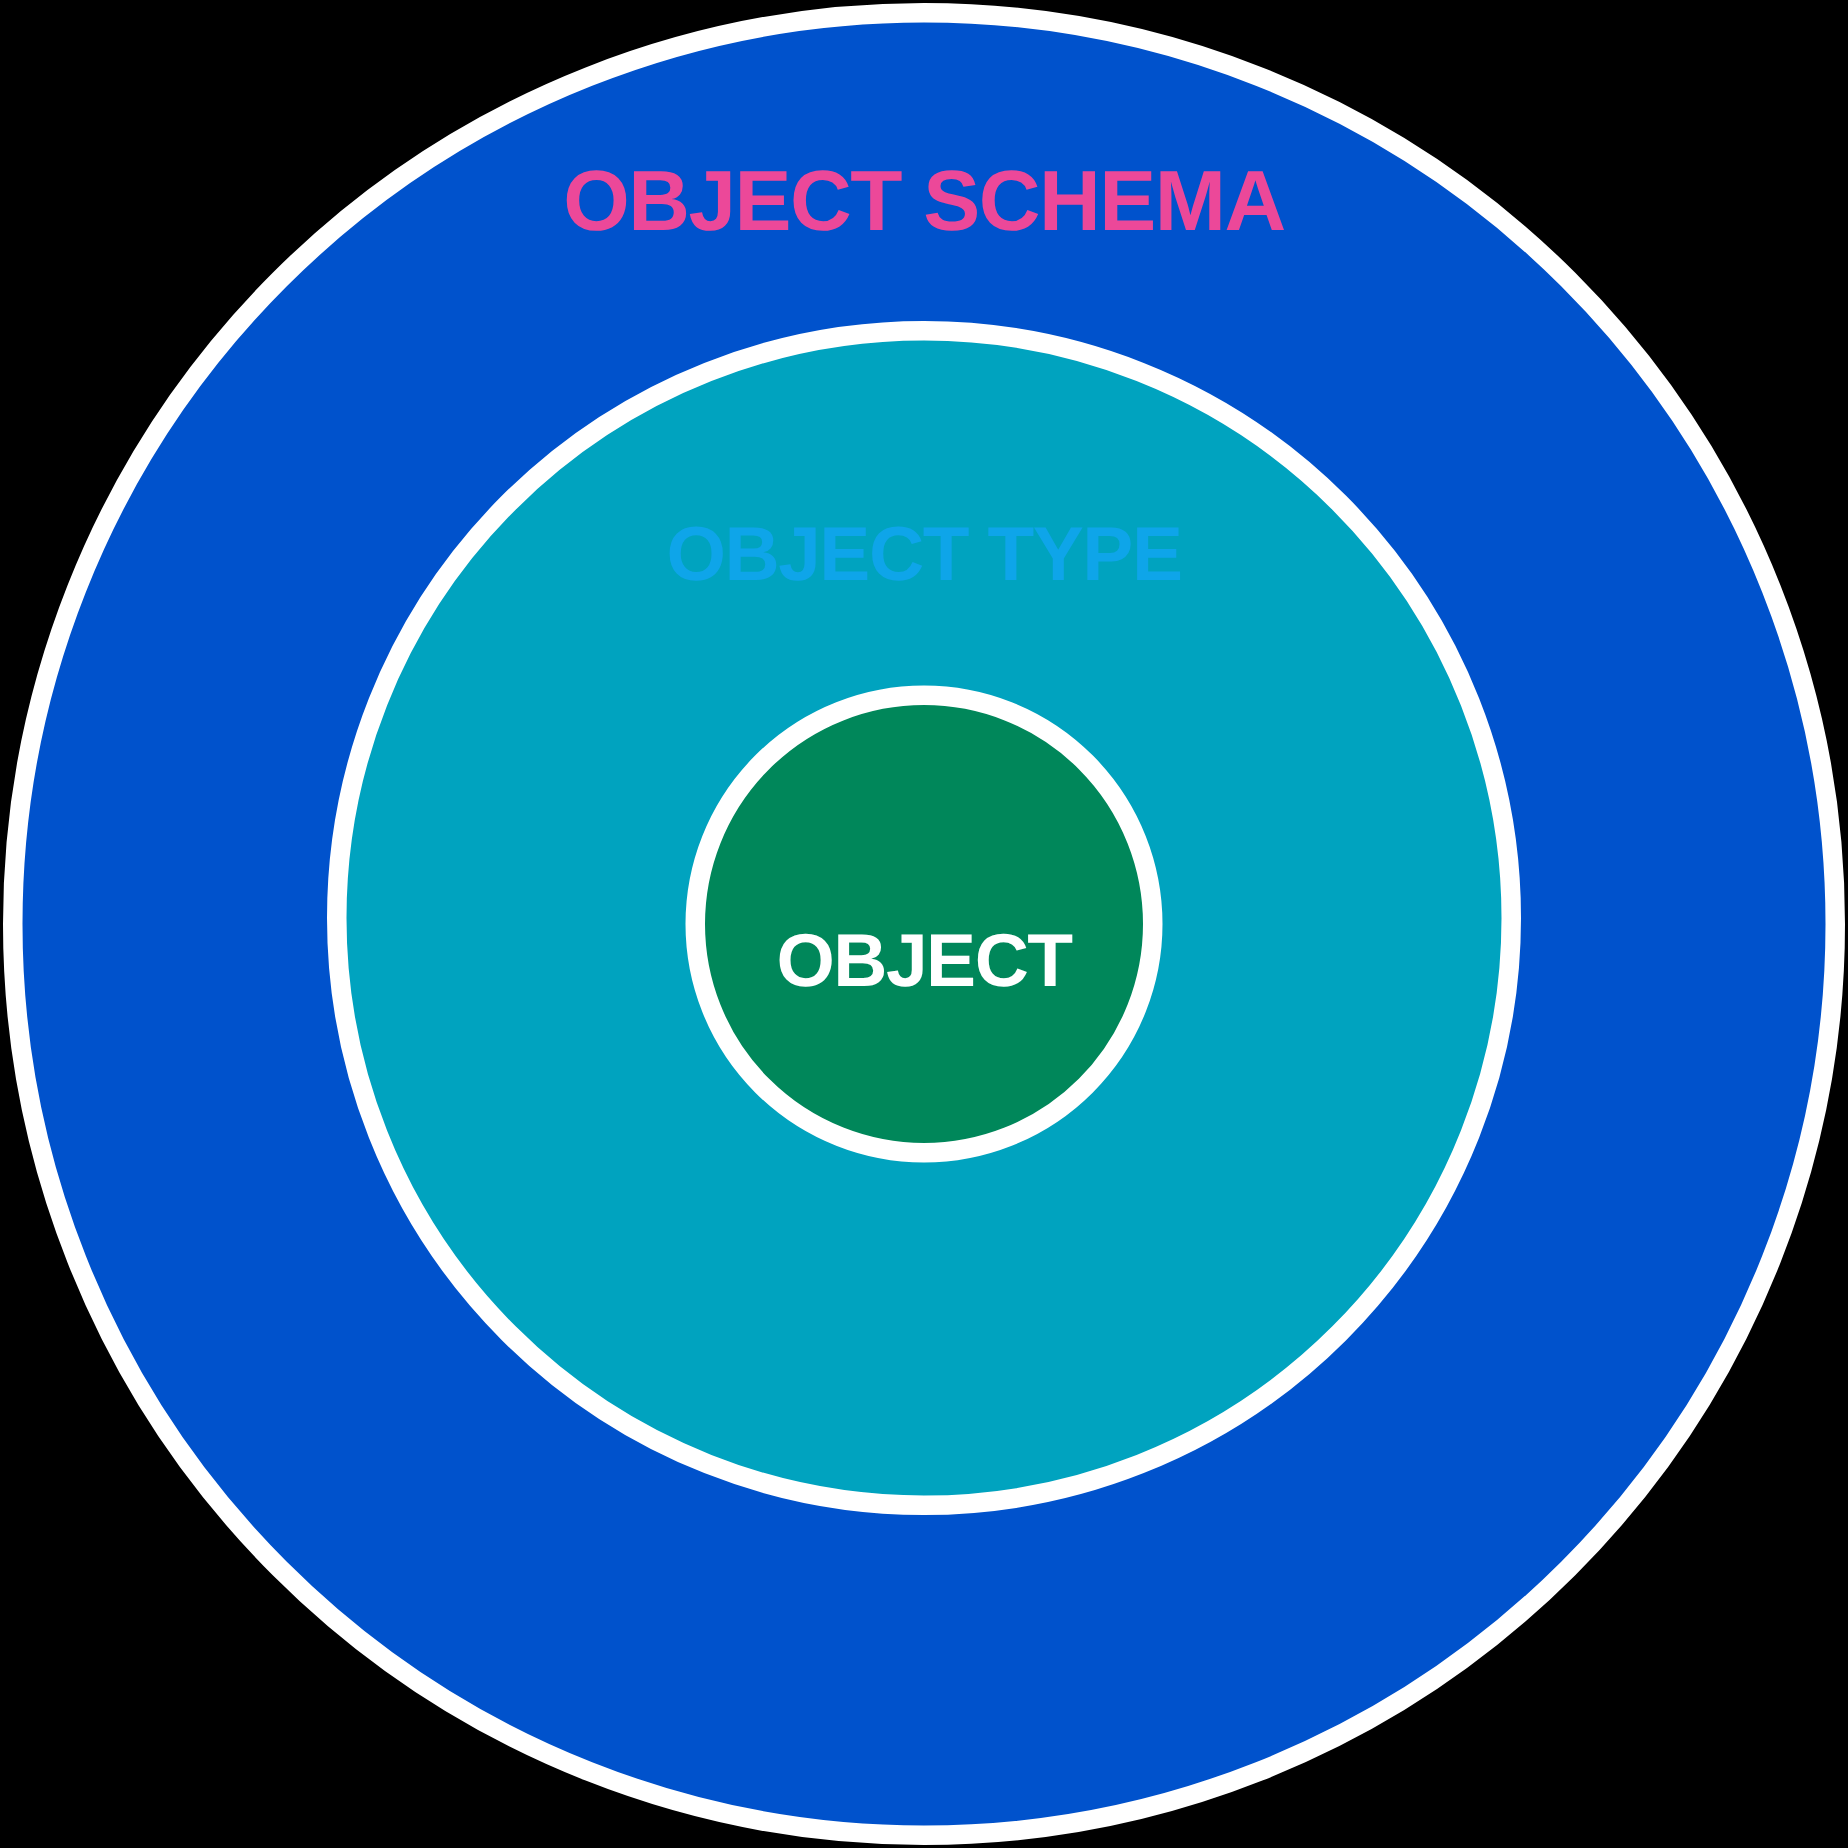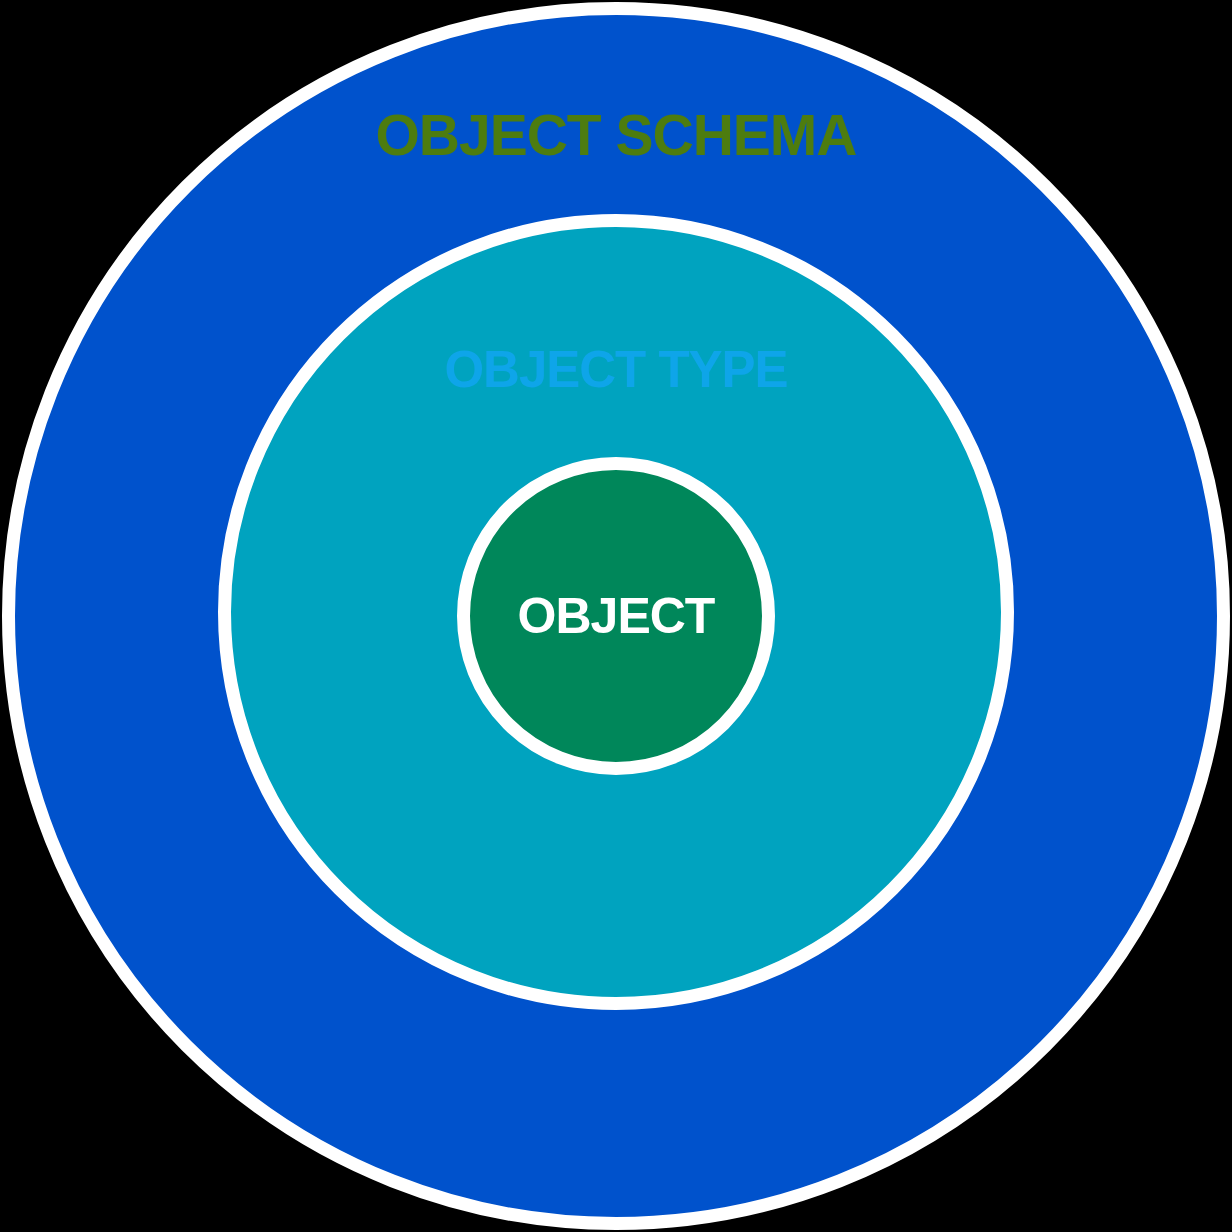--- a/index.html
+++ b/index.html
@@ -52,34 +52,34 @@
   }
   .label-schema {
     top: 135px;
     font-size: 57px;
   }
   .label-type {
     top: 369px;
     font-size: 51px;
   }
   .label-object {
-    top: 616px;
+    top: 640px;
     font-size: 50px;
   }
 </style>
 </head>
 <body>
 
 <div class="stage" style="background-color: rgb(0, 0, 0);">
 
   <div class="circle circle-outer" style="background-color: rgb(0, 82, 204); border-color: rgb(255, 255, 255);"></div>
 
   <div class="circle circle-middle" style="background-color: rgb(0, 163, 191); border-color: rgb(255, 255, 255);"></div>
 
   <div class="circle circle-inner" style="background-color: rgb(0, 135, 90); border-color: rgb(255, 255, 255);"></div>
 
-  <div class="ring-label label-schema" style="color: #4d7c0f;">OBJECT SCHEMA</div>
+  <div class="ring-label label-schema" style="color: #ec4899;">OBJECT SCHEMA</div>
 
   <div class="ring-label label-type" style="color: #0ea5e9;">OBJECT TYPE</div>
 
   <div class="ring-label label-object" style="color: rgb(255, 255, 255);">OBJECT</div>
 
 </div>
 
 </body></html>

